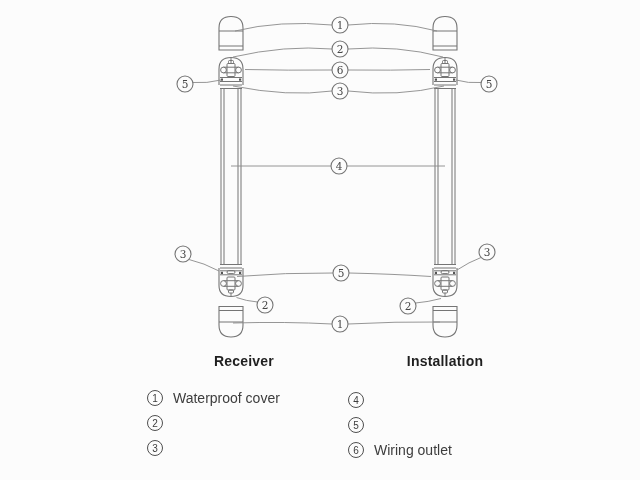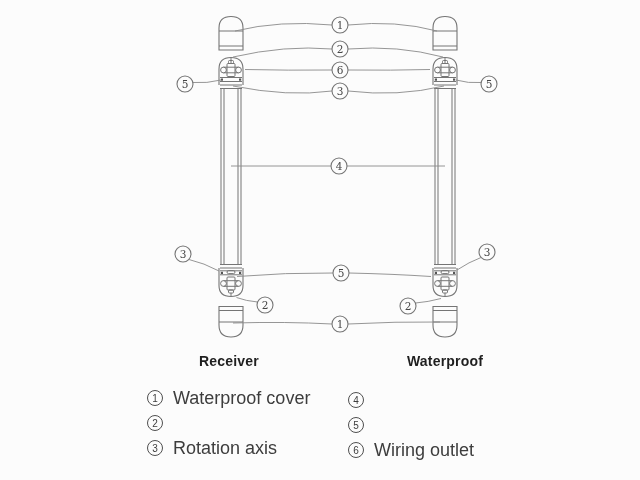--- a/index.html
+++ b/index.html
@@ -29,21 +29,21 @@
   }
   .legend-col{position:absolute;display:flex;flex-direction:column;gap:9px;}
   #legend-left{left:147px;top:390px;}
   #legend-right{left:348px;top:392px;}
   .legend-item{display:flex;align-items:center;gap:10px;height:16px;}
   .badge{
     width:16px;height:16px;box-sizing:border-box;border:1.2px solid #4f4f4f;
     border-radius:50%;display:flex;align-items:center;justify-content:center;
     font-size:10px;color:var(--text);flex:0 0 16px;
   }
-  .legend-label{font-size:18px;color:var(--text);white-space:nowrap;}
+  .legend-label{font-size:14px;color:var(--text);white-space:nowrap;}
 </style>
 </head>
 <body>
 
 <div class="screen">
 
   <svg width="640" height="480" viewBox="0 0 640 480">
     <defs>
       <g id="assembly">
 
@@ -180,34 +180,33 @@
     <g class="marker">
       <circle cx="408" cy="306" r="8"></circle>
       <text x="408" y="309.8">2</text>
     </g>
     <g class="marker">
       <circle cx="340" cy="324" r="8"></circle>
       <text x="340" y="327.8">1</text>
     </g>
   </svg>
 
-  <div class="device-title" style="left:229px">Receiver</div>
-  <div class="device-title" style="left:445px">Waterproof</div>
+  <div class="device-title" style="left:244px">Receiver</div>
+  <div class="device-title" style="left:445px">Installation</div>
 
   <div class="legend-col" id="legend-left">
     <div class="legend-item">
       <span class="badge">1</span>
       <span class="legend-label">Waterproof cover</span>
     </div>
     <div class="legend-item">
       <span class="badge">2</span>
     </div>
     <div class="legend-item">
       <span class="badge">3</span>
-      <span class="legend-label">Rotation axis</span>
     </div>
   </div>
 
   <div class="legend-col" id="legend-right">
     <div class="legend-item">
       <span class="badge">4</span>
     </div>
     <div class="legend-item">
       <span class="badge">5</span>
     </div>

